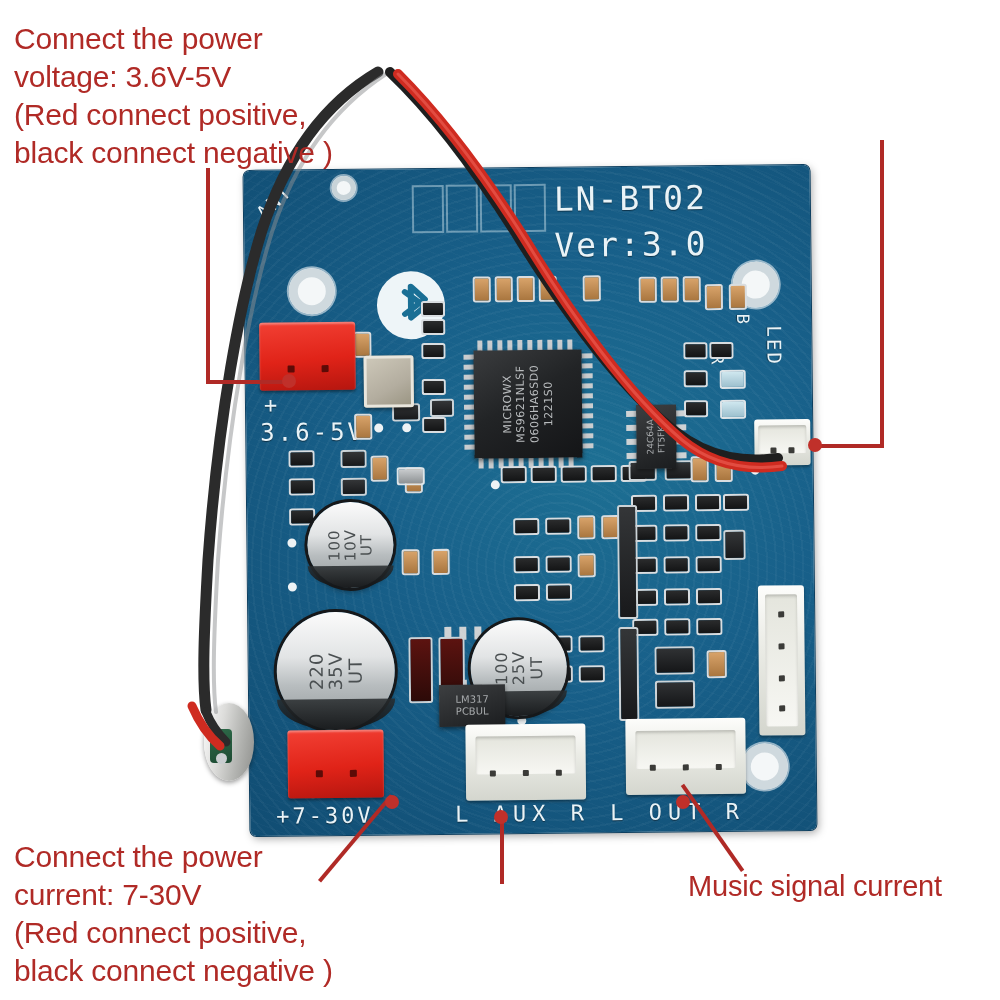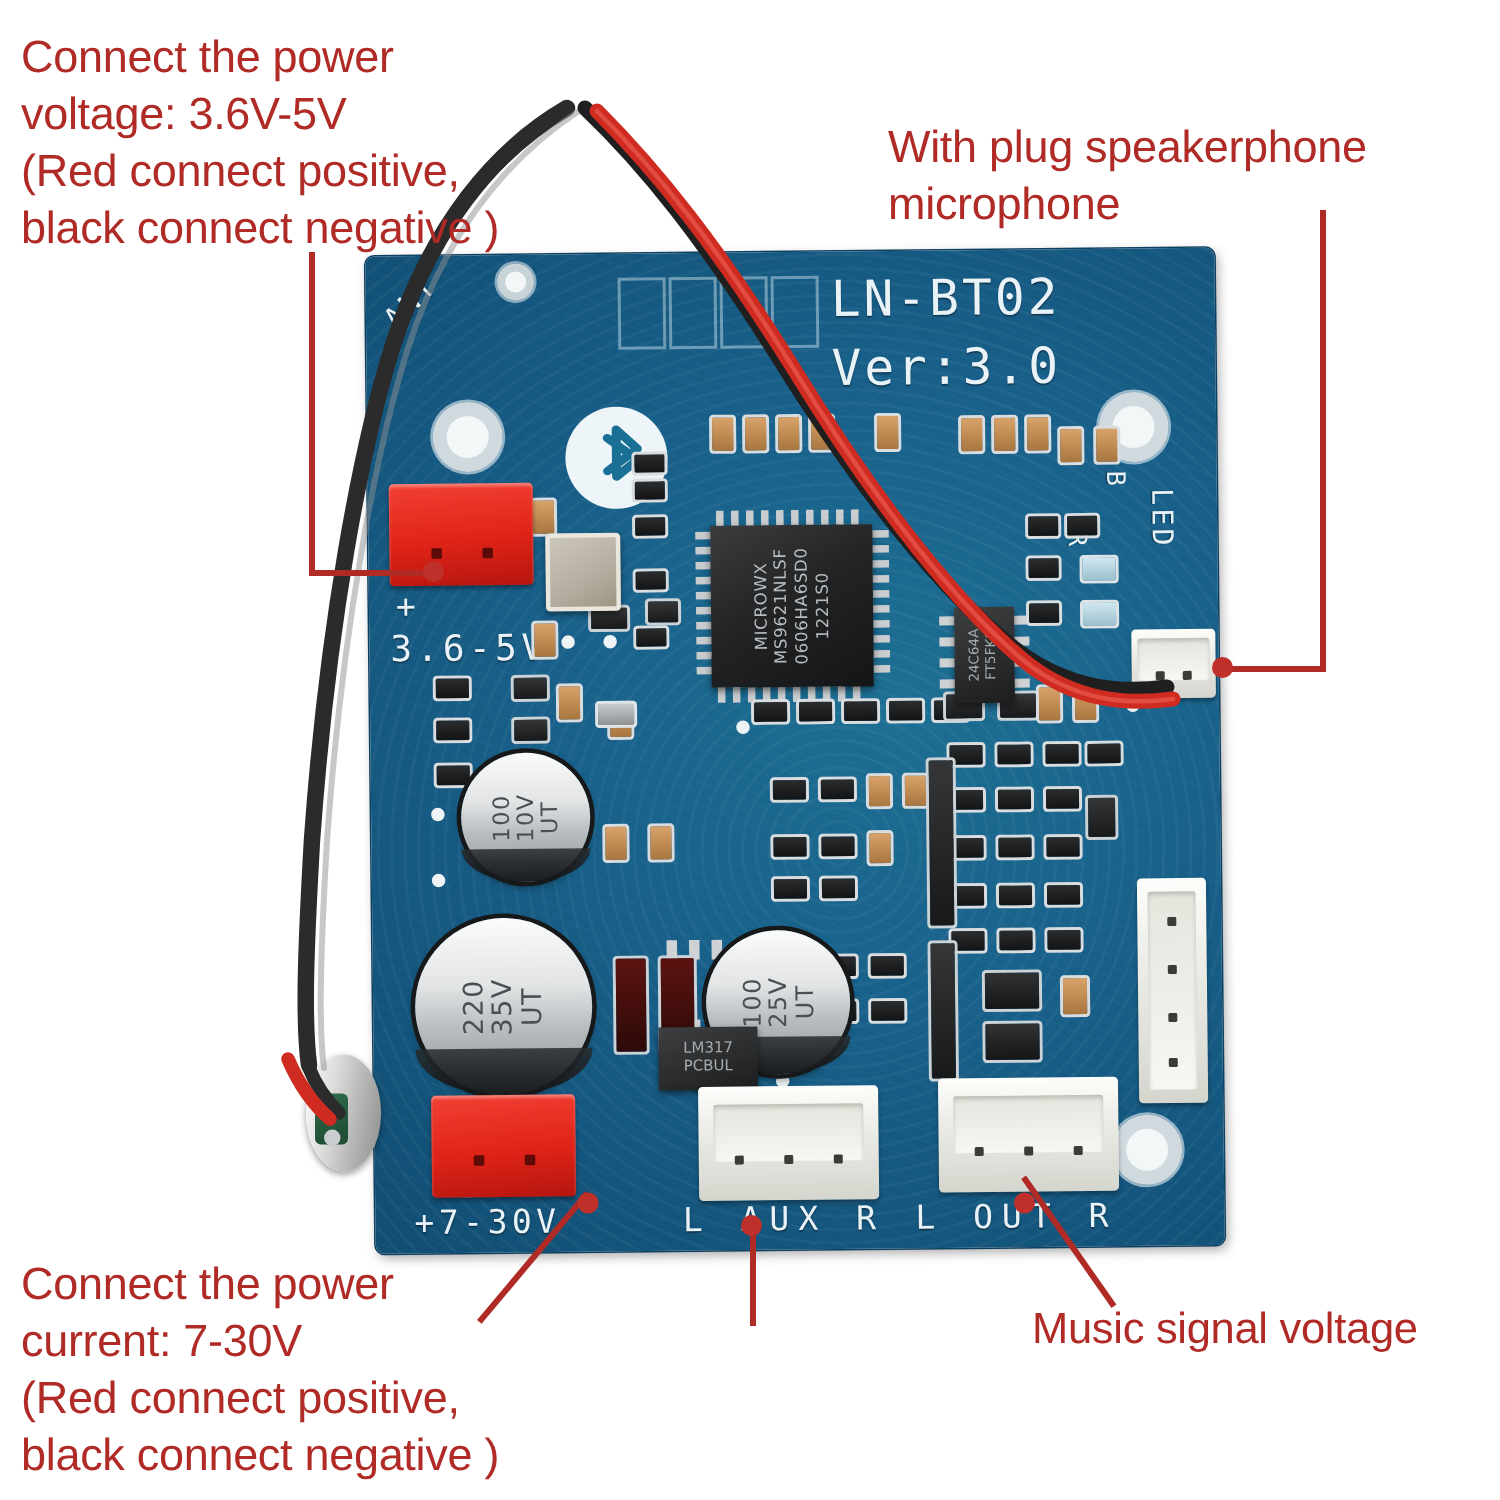--- a/index.html
+++ b/index.html
@@ -531,30 +531,28 @@
     <div class="pcbdot"></div>
     <div class="solder" style="left:18px; top:40px;"></div>
     <div class="solder" style="left:20px; top:60px;"></div>
   </div>
 
   <div class="callout" style="left:14px; top:20px; width:330px;">Connect the power
 voltage: 3.6V-5V
 (Red connect positive,
 black connect negative )</div>
 
-  <div class="callout" style="left:592px; top:80px; width:400px;">With plug speakerphone
-microphone</div>
 
   <div class="callout" style="left:14px; top:838px; width:340px;">Connect the power
 current: 7-30V
 (Red connect positive,
 black connect negative )</div>
 
 
-  <div class="callout small" style="left:688px; top:868px;">Music signal voltage</div>
+  <div class="callout small" style="left:688px; top:868px;">Music signal current</div>
 
   <div class="leader v" style="left:206px; top:168px; height:216px;"></div>
   <div class="leader h" style="left:206px; top:380px; width:84px;"></div>
   <div class="dot" style="left:282px; top:374px;"></div>
 
   <div class="leader v" style="left:880px; top:140px; height:308px;"></div>
   <div class="leader h" style="left:818px; top:444px; width:66px;"></div>
   <div class="dot" style="left:808px; top:438px;"></div>
 
   <div class="leader diag" style="left:318px; top:880px; width:112px; transform: rotate(-50deg);"></div>

